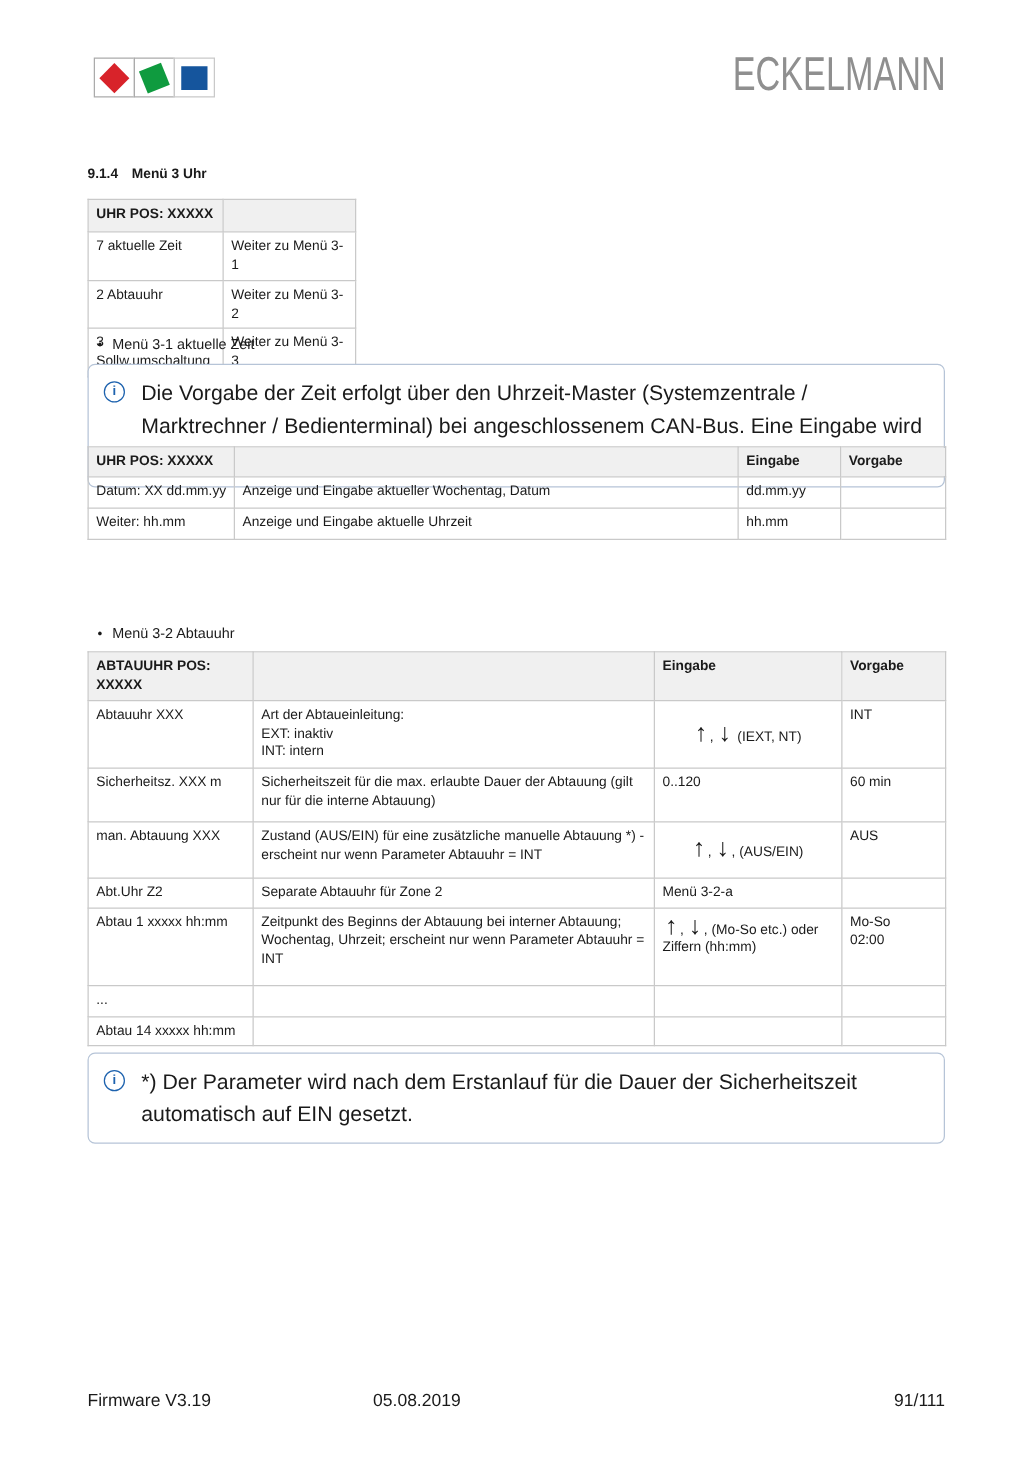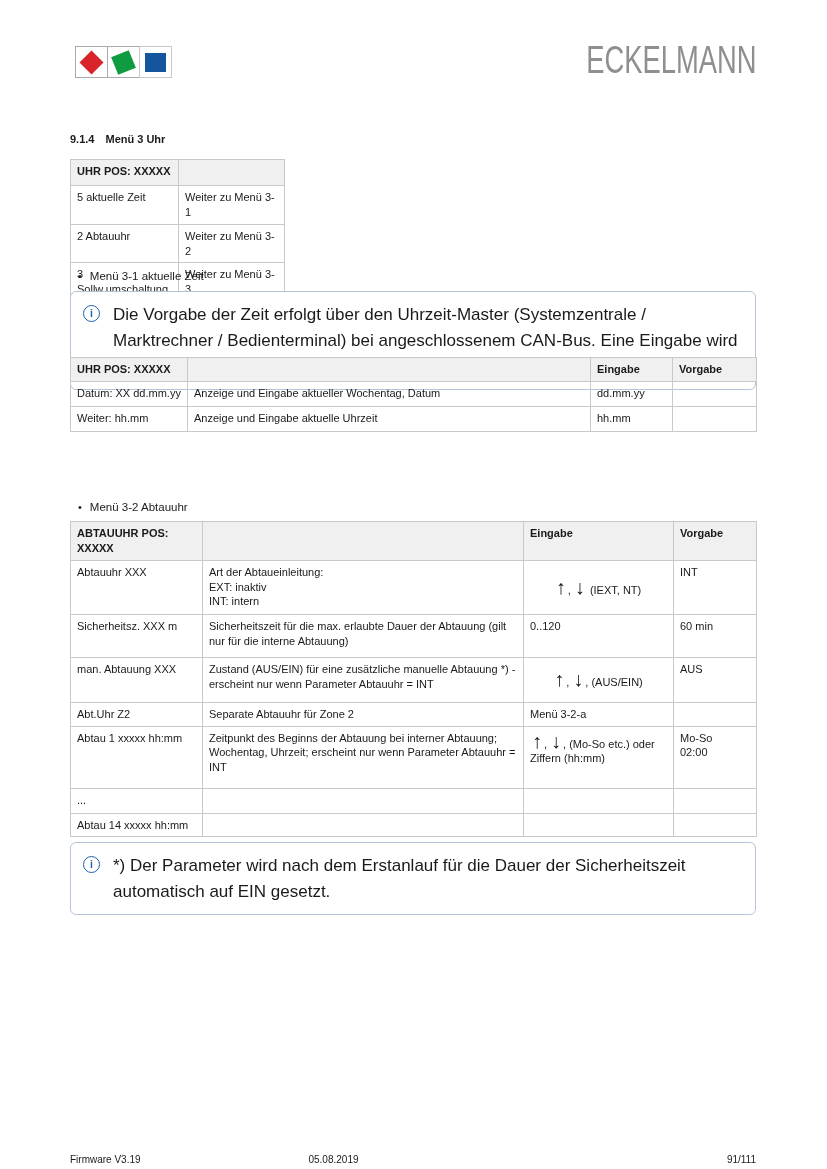--- a/index.html
+++ b/index.html
@@ -47,21 +47,21 @@
      white-space:pre-line;line-height:1.35;overflow:hidden;}
   tr.hdr td{background:#f0f0f0;font-weight:bold;margin-top:30px;}
   .t-menu{top:159px;left:70px;width:214px;}
   .t-uhr{top:357px;left:70px;width:686px;}
   .t-abtau{top:521px;left:70px;width:686px;}
   td.vmid{vertical-align:middle;text-align:center;}
   .arr{font-size:20px;line-height:1;margin:0 2px;}
   .cm{font-size:11px;margin-right:2px;}
 
   
-  .footer{top:1112px;font-size:10px;margin-top:42px;}
+  .footer{top:1112px;font-size:14px;}
   .f-left{left:70px;}
   .f-center{left:0;width:667px;text-align:center;}
   .f-right{right:71px;}
 </style>
 </head>
 <body>
 
 <div class="abs logo-row">
   <div class="logo-cell">
       <span class="sq sq-red" style="background-color: rgb(216, 35, 42);"></span>
@@ -81,21 +81,21 @@
   <colgroup>
       <col style="width:108px">
       <col style="width:106px">
     </colgroup>
   <tbody>
       <tr class="hdr" style="height:26px">
     <td>UHR POS: XXXXX</td>
     <td></td>
   </tr>
   <tr style="height:26px">
-    <td>5 aktuelle Zeit</td>
+    <td>7 aktuelle Zeit</td>
     <td>Weiter zu Menü 3-1</td>
   </tr>
   <tr style="height:26px">
     <td>2 Abtauuhr</td>
     <td>Weiter zu Menü 3-2</td>
   </tr>
   <tr style="height:26px">
     <td>3 Sollw.umschaltung</td>
     <td>Weiter zu Menü 3-3</td>
   </tr>

